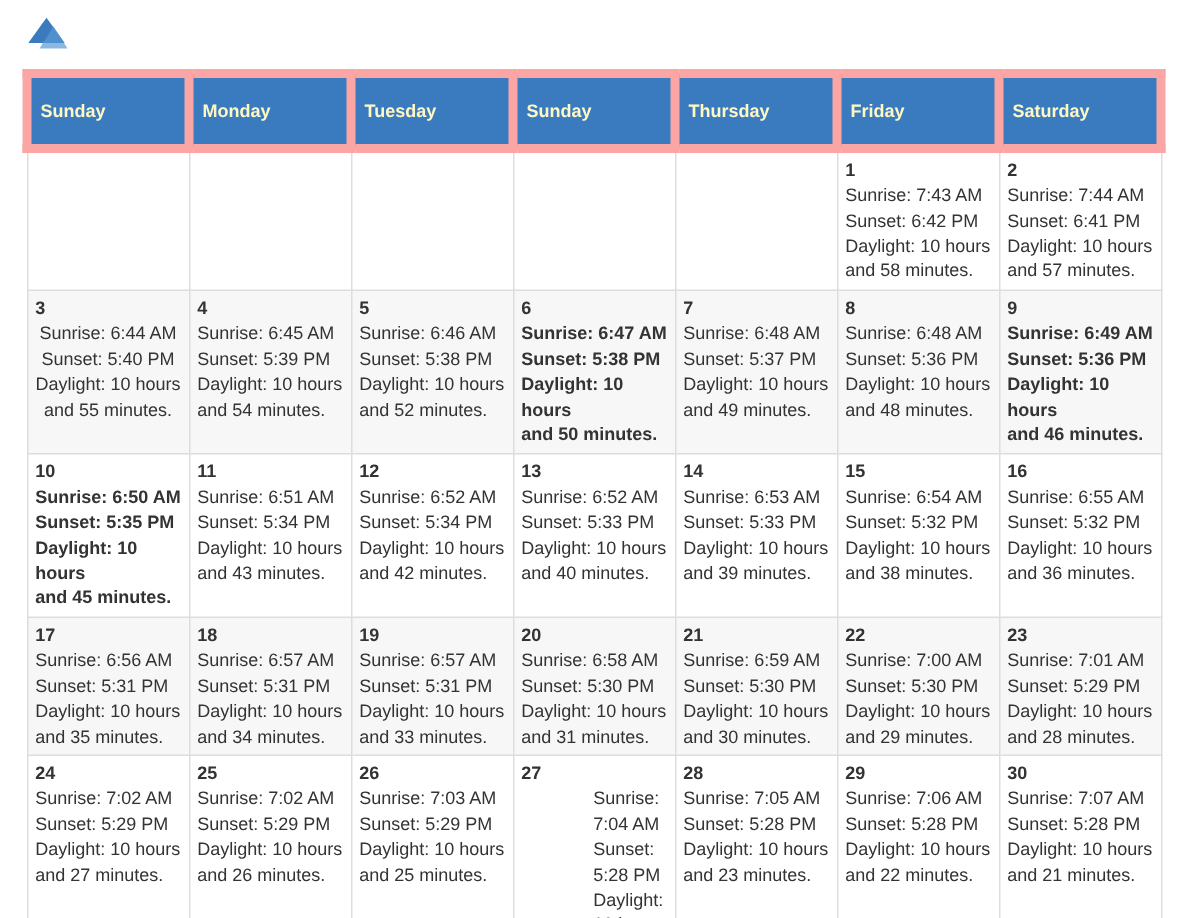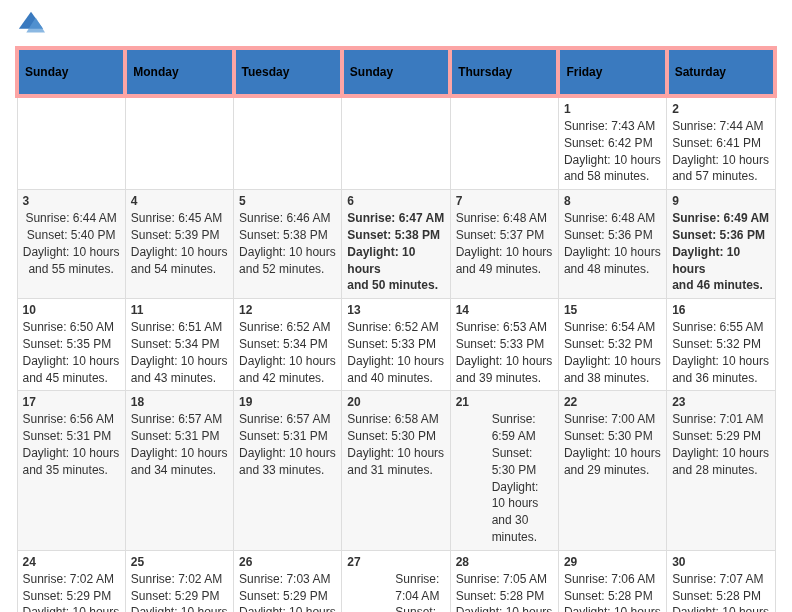--- a/index.html
+++ b/index.html
@@ -46,26 +46,26 @@
       font-size: 14px;
       color: #555;
     }
     .calendar {
       width: 100%;
       border-collapse: collapse;
       border: 1px solid #ccc;
     }
     .calendar th {
       background-color: #3a7abf;
-      color: #000000;
+      color: #fef9c3;
       font-size: 12px;
       font-weight: bold;
       padding: 15px 6px;
       text-align: left;
-      border: 4px solid #fca5a5;
+      border: 6px solid #fca5a5;
     }
     .calendar td {
       width: calc(100% / 7);
       vertical-align: top;
       padding: 4px 5px;
       border: 1px solid #ddd;
       font-size: 10px;
       color: #333;
       min-height: 80px;
       background: #fff;
@@ -197,21 +197,21 @@
           <span class="day-number">9</span>
           <div class="day-info" style="white-space: pre-line; font-weight: bold;">Sunrise: 6:49 AM
 Sunset: 5:36 PM
 Daylight: 10 hours
 and 46 minutes.</div>
         </td>
       </tr>
       <tr>
         <td>
           <span class="day-number">10</span>
-          <div class="day-info" style="white-space: pre-line;">Sunrise: 6:50 AM
+          <div class="day-info" style="white-space: pre-line; font-weight: bold;">Sunrise: 6:50 AM
 Sunset: 5:35 PM
 Daylight: 10 hours
 and 45 minutes.</div>
         </td>
         <td>
           <span class="day-number">11</span>
           <div class="day-info" style="white-space: pre-line;">Sunrise: 6:51 AM
 Sunset: 5:34 PM
 Daylight: 10 hours
 and 43 minutes.</div>
@@ -276,21 +276,21 @@
         </td>
         <td>
           <span class="day-number">20</span>
           <div class="day-info" style="white-space: pre-line;">Sunrise: 6:58 AM
 Sunset: 5:30 PM
 Daylight: 10 hours
 and 31 minutes.</div>
         </td>
         <td>
           <span class="day-number">21</span>
-          <div class="day-info" style="white-space: pre-line; margin-left: 36px;">Sunrise: 6:59 AM
+          <div class="day-info" style="white-space: pre-line;">Sunrise: 6:59 AM
 Sunset: 5:30 PM
 Daylight: 10 hours
 and 30 minutes.</div>
         </td>
         <td>
           <span class="day-number">22</span>
           <div class="day-info" style="white-space: pre-line;">Sunrise: 7:00 AM
 Sunset: 5:30 PM
 Daylight: 10 hours
 and 29 minutes.</div>

